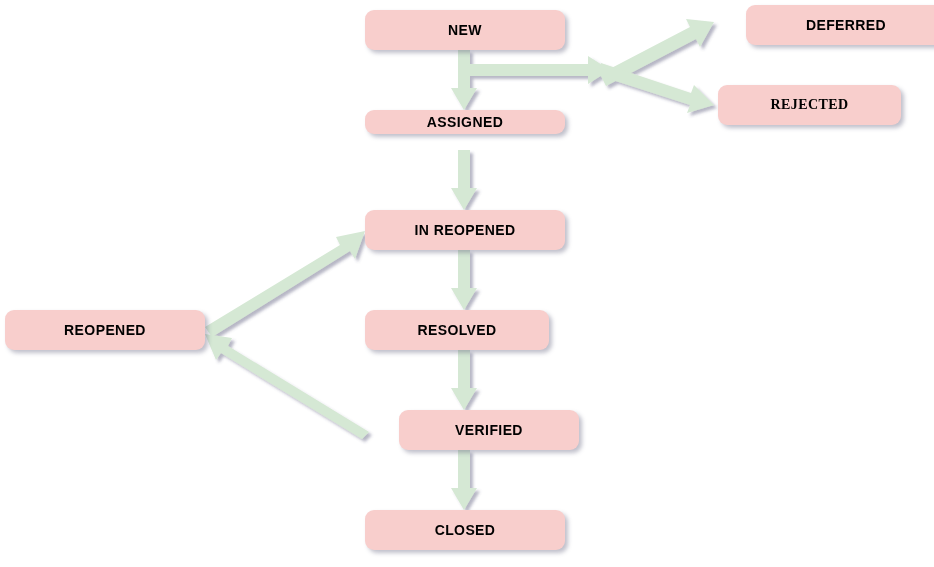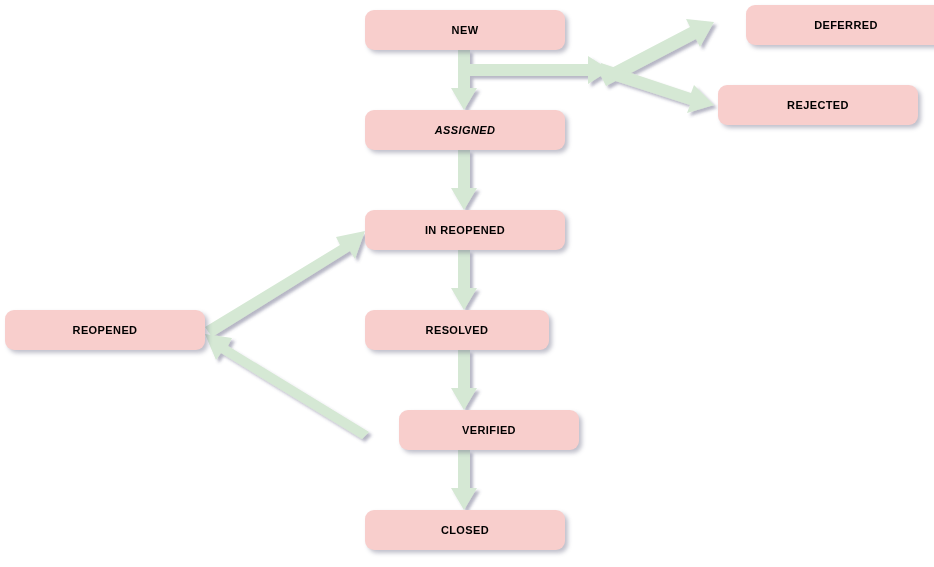--- a/index.html
+++ b/index.html
@@ -30,21 +30,21 @@
     position: absolute;
     box-sizing: border-box;
     background: #f8cecc;
     border-radius: 9px;
     display: flex;
     align-items: center;
     justify-content: center;
     color: #000000;
     font-family: "Liberation Sans", sans-serif;
     font-weight: bold;
-    font-size: 11px;
+    font-size: 14px;
     letter-spacing: 0.4px;
     box-shadow: 3px 3px 4px rgba(80, 80, 110, 0.36);
     z-index: 5;
   }
   .node-label {
     pointer-events: none;
     white-space: nowrap;
   }
 </style>
 </head>
@@ -105,25 +105,25 @@
   </svg>
 
   <div class="node" style="left:365px; top:10px; width:200px; height:40px;">
     <span class="node-label">NEW</span>
   </div>
 
   <div class="node" style="left:746px; top:5px; width:200px; height:40px;">
     <span class="node-label">DEFERRED</span>
   </div>
 
-  <div class="node" style="left:718px; top:85px; width:200px; height:40px;">
+  <div class="node" style="left:718px; top:85px; width:183px; height:40px;font-family:Liberation Serif, serif;">
     <span class="node-label">REJECTED</span>
   </div>
 
-  <div class="node" style="left:365px; top:110px; width:200px; height:40px;font-style:italic;">
+  <div class="node" style="left:365px; top:110px; width:200px; height:24px;">
     <span class="node-label">ASSIGNED</span>
   </div>
 
   <div class="node" style="left:365px; top:210px; width:200px; height:40px;">
     <span class="node-label">IN REOPENED</span>
   </div>
 
   <div class="node" style="left:5px; top:310px; width:200px; height:40px;text-align:right;">
     <span class="node-label">REOPENED</span>
   </div>

